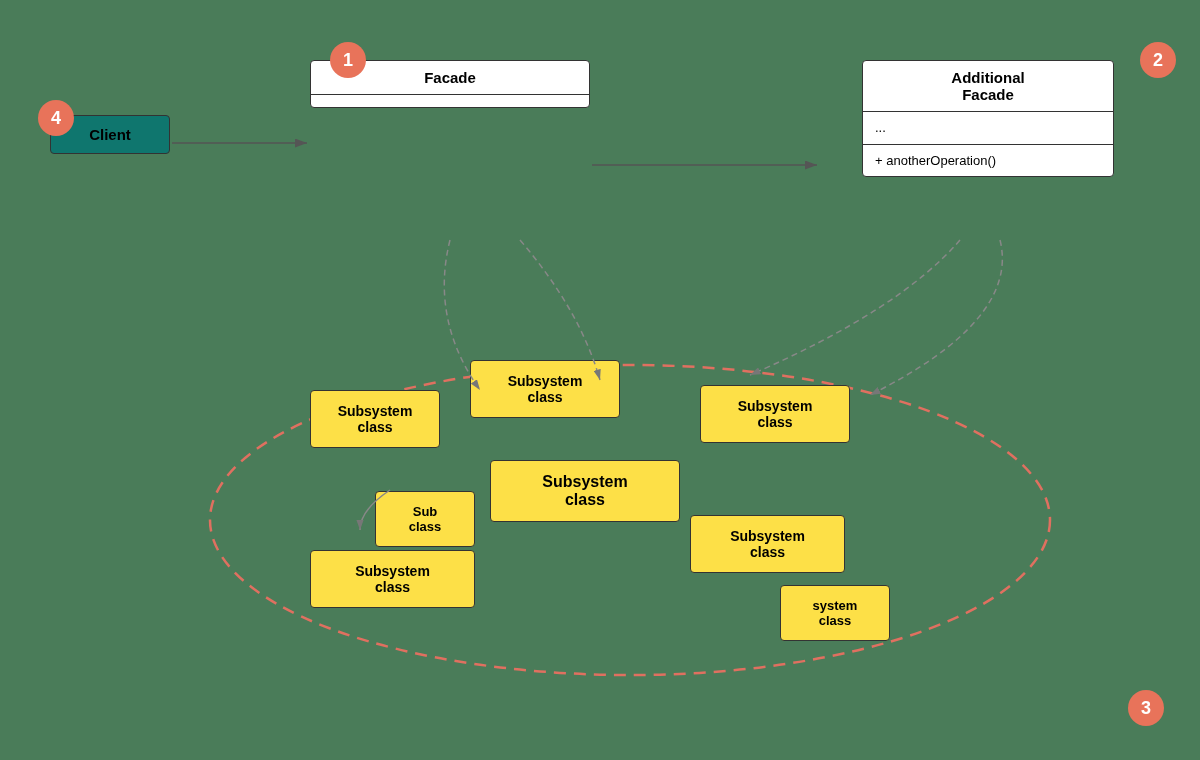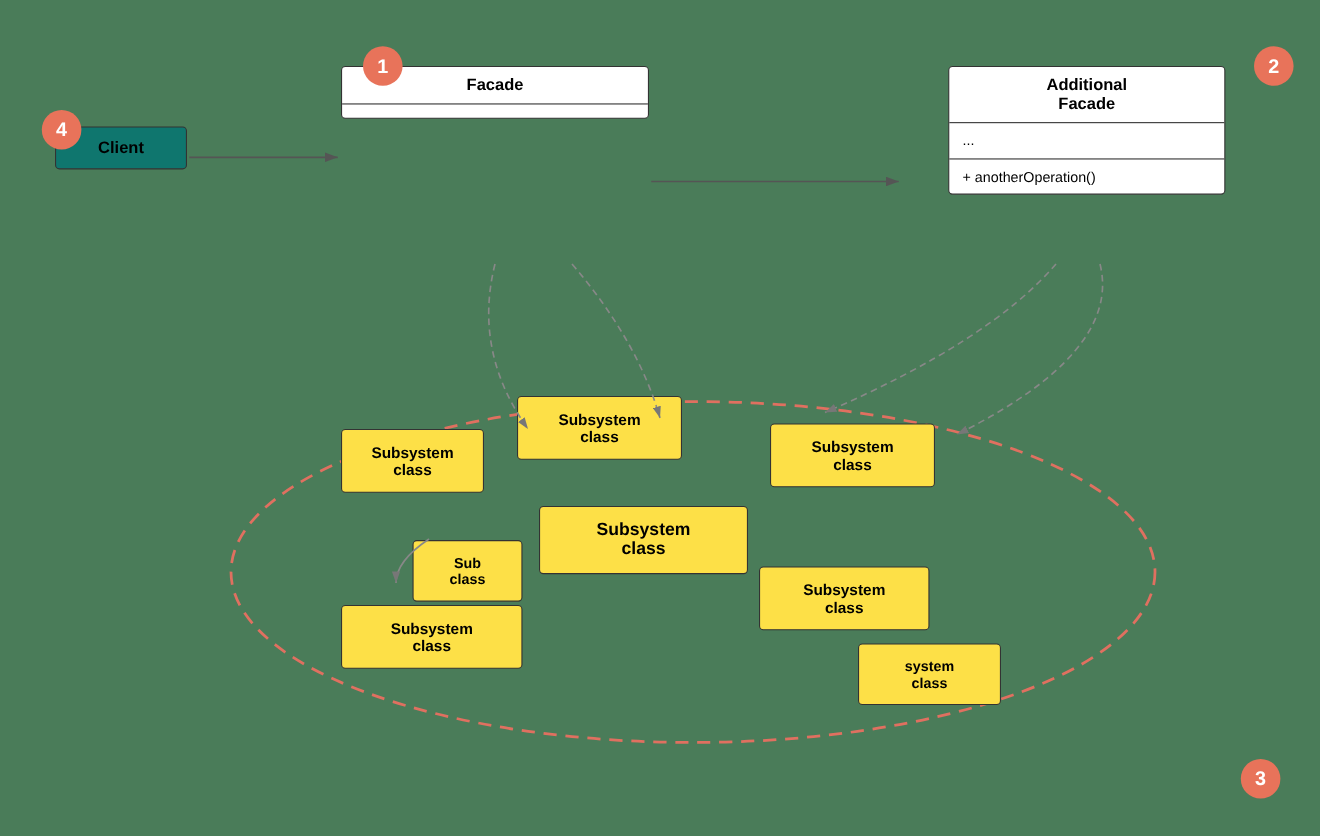--- a/index.html
+++ b/index.html
@@ -177,21 +177,21 @@
     <div class="sub-box" style="left:520px; top:55px; width:150px;">Subsystem<br>class</div>
 
     <div class="sub-box" style="left:195px; top:135px; width:100px; font-size:13px;margin-top:26px;">Sub<br>class</div>
 
     <div class="sub-box" style="left:310px; top:130px; width:190px; font-size:16px; z-index:5;">Subsystem<br>class</div>
 
     <div class="sub-box" style="left:130px; top:220px; width:165px;">Subsystem<br>class</div>
 
     <div class="sub-box" style="left:510px; top:185px; width:155px;">Subsystem<br>class</div>
 
-    <div class="sub-box" style="left:600px; top:255px; width:130px; font-size:13px;">system<br>class</div>
+    <div class="sub-box" style="left:600px; top:255px; width:110px; font-size:13px;">system<br>class</div>
   </div>
 
   <svg id="arrows-svg" xmlns="http://www.w3.org/2000/svg">
     <defs>
       <marker id="arrowhead" markerWidth="8" markerHeight="6" refX="8" refY="3" orient="auto">
         <polygon points="0 0, 8 3, 0 6" fill="#555"></polygon>
       </marker>
       <marker id="arrowhead-small" markerWidth="7" markerHeight="5" refX="7" refY="2.5" orient="auto">
         <polygon points="0 0, 7 2.5, 0 5" fill="#777"></polygon>
       </marker>

